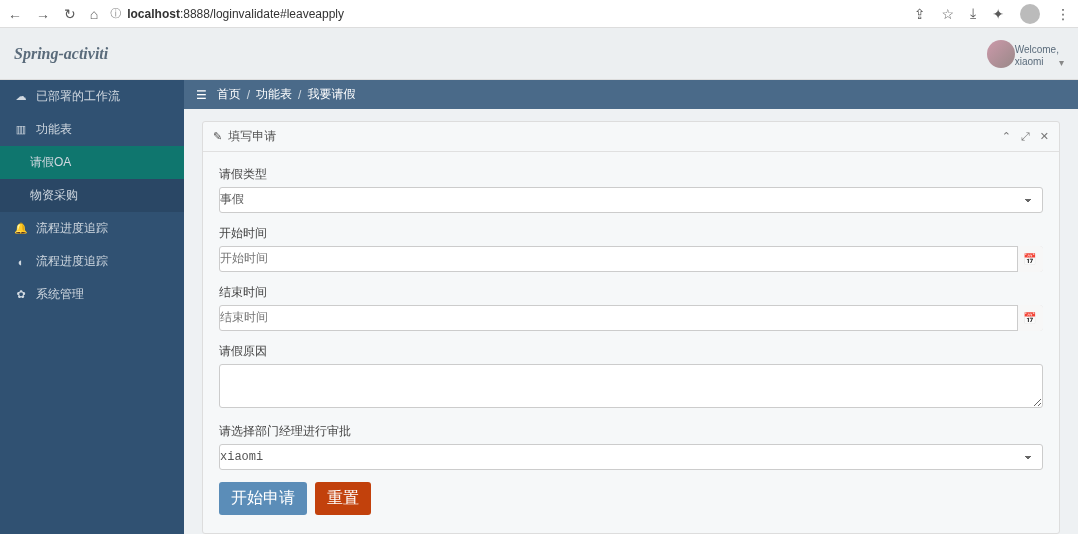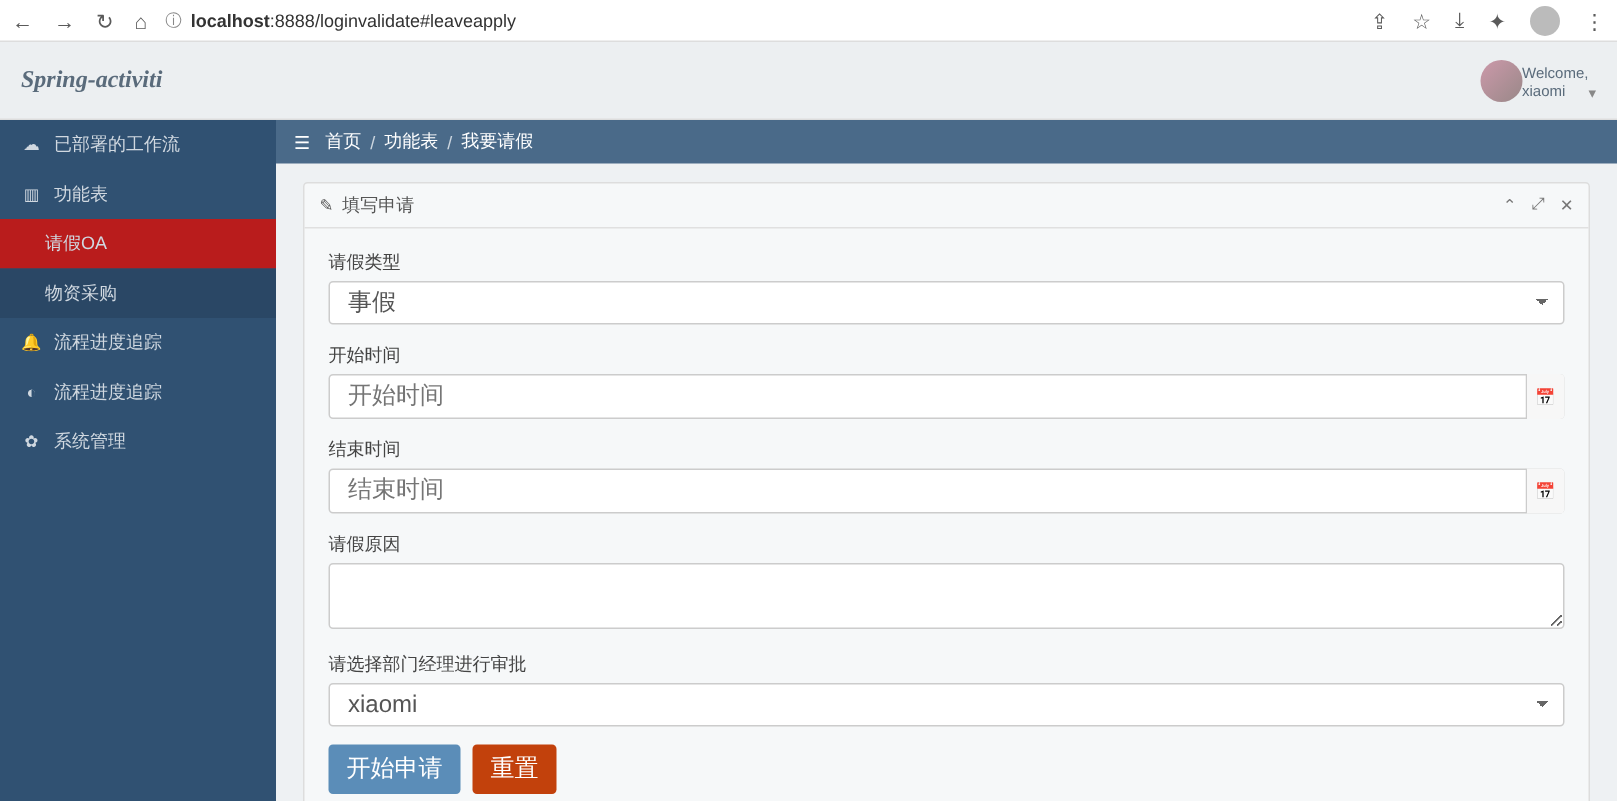--- a/index.html
+++ b/index.html
@@ -23,21 +23,21 @@
     .user-text { font-size: 10px; color: #5a6b7b; line-height: 1.2; }
     .user-caret { color: #888; font-size: 10px; }
     
     
     .layout { display: flex; height: calc(534px - 28px - 40px); }
     
     
     .sidebar { width: 184px; background: #305172; color: #d0d8e0; overflow-y: auto; }
     .side-item { display: flex; align-items: center; gap: 8px; padding: 8px 14px; cursor: pointer; font-size: 12px; }
     .side-item.child { padding-left: 30px; background: #2a4765; }
-    .side-item.child.active { background: #b91c1c; }
+    .side-item.child.active { background: #0f766e; }
     .side-icon { width: 14px; display: inline-block; text-align: center; font-size: 11px; }
     
     
     .main { flex: 1; display: flex; flex-direction: column; background: #eef1f3; overflow: hidden; }
     .breadcrumb { display: flex; align-items: center; gap: 6px; background: #4a6a89; color: #fff; padding: 6px 12px; font-size: 12px; }
     .breadcrumb .bars { margin-right: 4px; font-size: 12px; }
     .breadcrumb .sep { color: #cdd7e0; }
     
     .content { flex: 1; padding: 12px 18px; overflow-y: auto; }
     
@@ -45,21 +45,21 @@
     .panel { background: #f6f8f9; border: 1px solid #ddd; border-radius: 3px; }
     .panel-header { display: flex; align-items: center; gap: 6px; padding: 6px 10px; border-bottom: 1px solid #e0e0e0; color: #555; font-size: 12px; }
     .panel-header .icon { font-size: 11px; }
     .panel-actions { margin-left: auto; display: flex; gap: 10px; color: #777; }
     .panel-actions span { cursor: pointer; font-size: 11px; }
     .panel-body { padding: 14px 16px 18px; }
     
     
     .form-group { margin-bottom: 12px; }
     .form-label { display: block; font-size: 12px; color: #444; margin-bottom: 4px; }
-    .form-control { width: 100%; border: 1px solid #ccc; border-radius: 3px; padding: 5px 12px; font-size: 16px; background: #fff; color: #555; }
+    .form-control { width: 100%; border: 1px solid #ccc; border-radius: 3px; padding: 5px 0; font-size: 12px; background: #fff; color: #555; font-family: Liberation Mono, monospace; }
     .input-group { position: relative; }
     .input-group .form-control { padding-right: 30px; }
     .input-addon { position: absolute; right: 0; top: 0; bottom: 0; width: 26px; display: flex; align-items: center; justify-content: center; border-left: 1px solid #ccc; color: #666; background: #f7f7f7; border-radius: 0 3px 3px 0; font-size: 11px; }
     select.form-control { appearance: none; background-image: linear-gradient(45deg, transparent 50%, #666 50%), linear-gradient(135deg, #666 50%, transparent 50%); background-position: calc(100% - 14px) 11px, calc(100% - 10px) 11px; background-size: 4px 4px, 4px 4px; background-repeat: no-repeat; }
     textarea.form-control { height: 44px; resize: vertical; }
     
     .btn-row { display: flex; gap: 8px; margin-top: 4px; }
     .btn { padding: 6px 12px; border: none; border-radius: 3px; font-size: 16px; cursor: pointer; color: #fff; }
     .btn-primary { background: #5b8db8; }
     .btn-secondary { background: #c2410c; }

